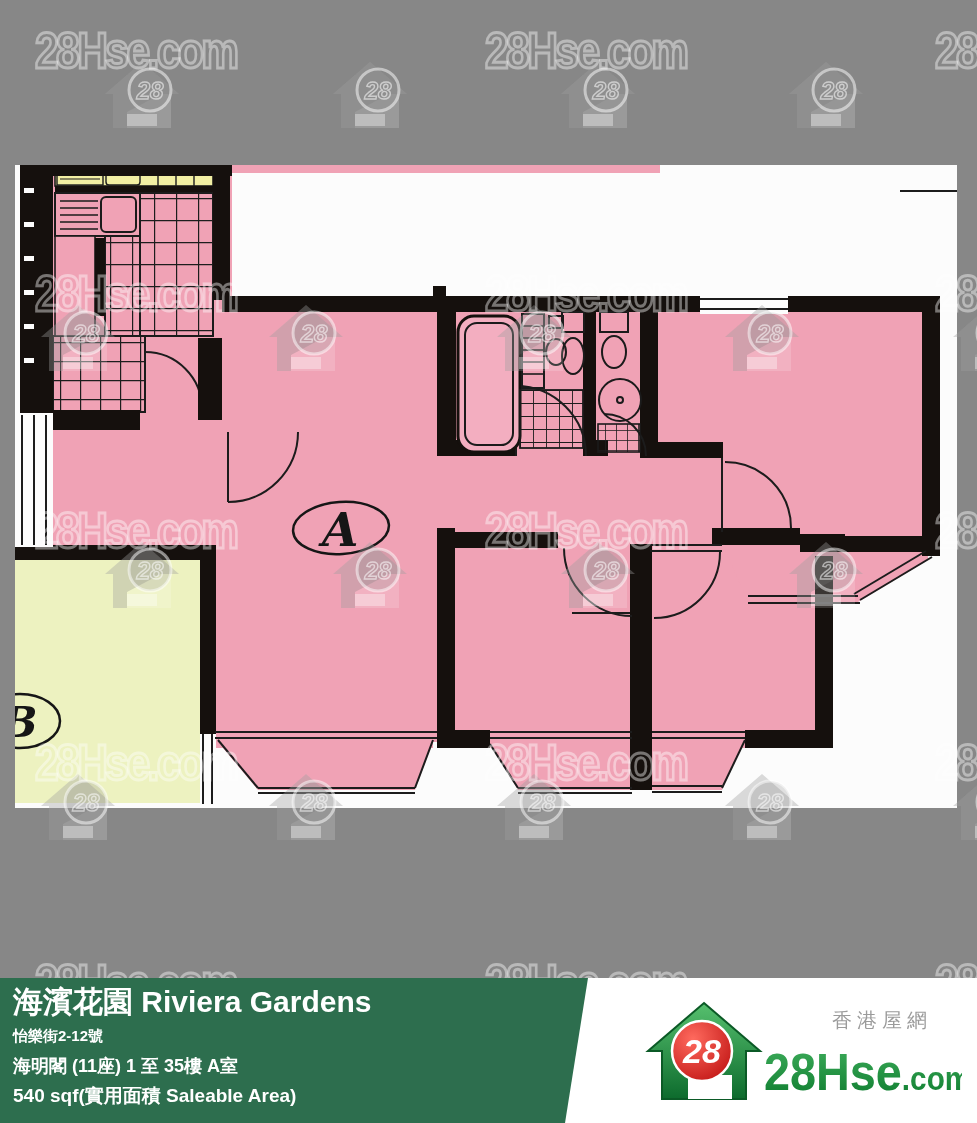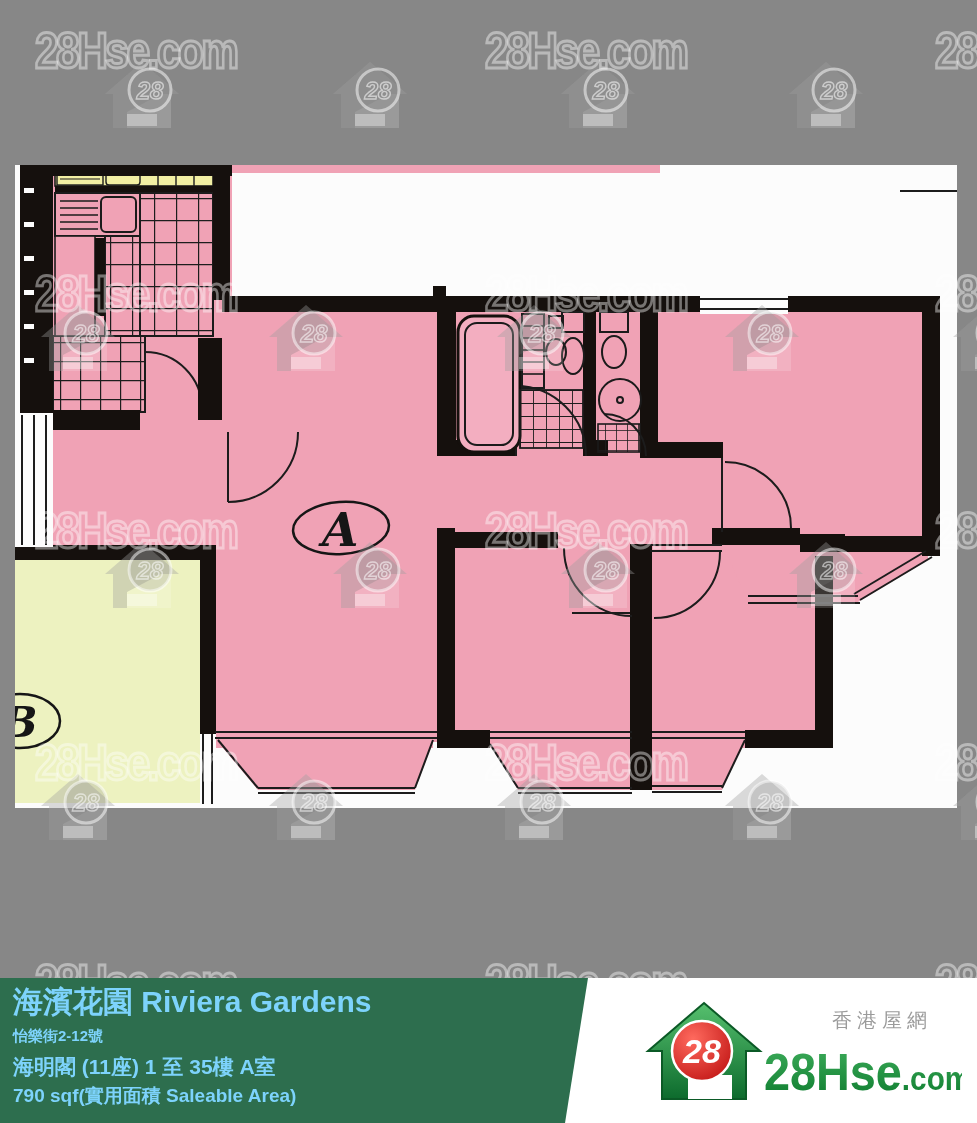--- a/index.html
+++ b/index.html
@@ -15,24 +15,24 @@
   
   .wm-layer{position:absolute;left:0;top:0;width:977px;height:1123px;z-index:10;pointer-events:none;}
   .wm-text{position:absolute;font-weight:bold;font-size:50px;letter-spacing:-3px;
            color:transparent;-webkit-text-stroke:3px rgba(255,255,255,0.42);
            transform:scaleX(.85);transform-origin:left top;white-space:nowrap;}
   .wm-icon{position:absolute;width:78px;height:70px;}
   
   .banner-bg{position:absolute;left:0;top:978px;width:977px;height:145px;background:#ffffff;z-index:20;}
   .banner{position:absolute;left:0;top:978px;width:977px;height:145px;z-index:25;
           background:#2d6e4e;clip-path:polygon(0 0,588px 0,565px 145px,0 145px);
-          color:#7dd3fc;padding:0;box-sizing:border-box;}
+          color:#ffffff;padding:0;box-sizing:border-box;}
   .banner .t1{margin:5px 0 0 13px;font-size:30px;font-weight:bold;line-height:38px;}
   .banner .t2{margin:1px 0 0 13px;font-size:15px;font-weight:bold;line-height:28px;}
-  .banner .t3{margin:2px 0 0 13px;font-size:21px;font-weight:bold;line-height:29px;}
+  .banner .t3{margin:2px 0 0 13px;font-size:18px;font-weight:bold;line-height:29px;}
   .banner .t4{margin:2px 0 0 13px;font-size:19px;font-weight:bold;line-height:26px;}
   .logo{position:absolute;left:642px;top:995px;width:320px;height:118px;z-index:30;}
 </style>
 </head>
 <body>
 
 <div class="stage">
 
   <div class="plan-page">
   <svg width="942" height="643" viewBox="15 165 942 643">
@@ -403,21 +403,21 @@
       <div class="wm-text" style="left: 35px; top: 954px;">28Hse.com</div>
       <div class="wm-text" style="left: 485px; top: 954px;">28Hse.com</div>
       <div class="wm-text" style="left: 935px; top: 954px;">28Hse.com</div>
     </div>
 
   <div class="banner-bg"></div>
   <div class="banner">
     <div class="t1">海濱花園 Riviera Gardens</div>
     <div class="t2">怡樂街2-12號</div>
     <div class="t3">海明閣 (11座) 1 至 35樓 A室</div>
-    <div class="t4">790 sqf(實用面積 Saleable Area)</div>
+    <div class="t4">540 sqf(實用面積 Saleable Area)</div>
   </div>
 
   <svg class="logo" viewBox="0 0 320 118">
     <defs>
       <linearGradient id="houseG" x1="0" y1="0" x2="0" y2="1">
         <stop offset="0" stop-color="#56c06e"></stop>
           <stop offset="1" stop-color="#0d6b2d"></stop>
       </linearGradient>
       <radialGradient id="badgeR" cx="0.35" cy="0.3" r="0.9">
         <stop offset="0" stop-color="#ff6a5e"></stop>

